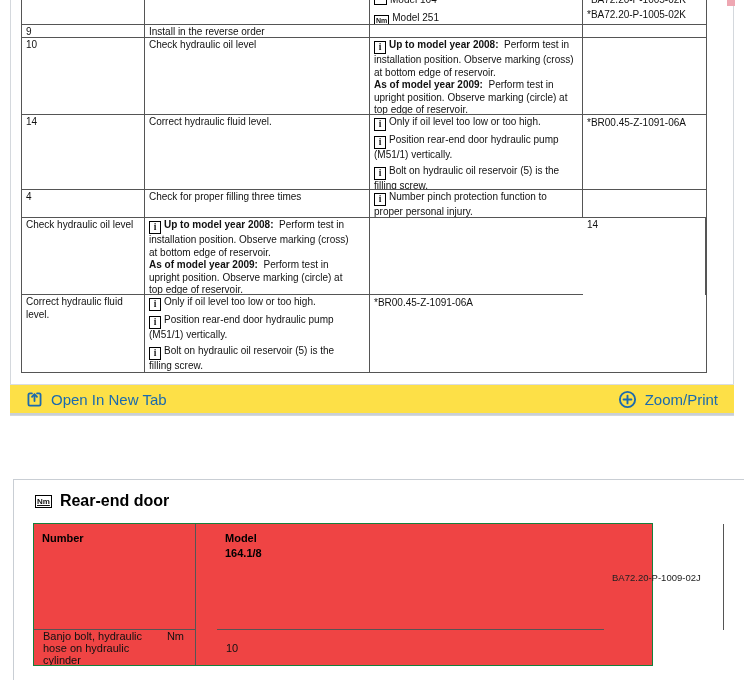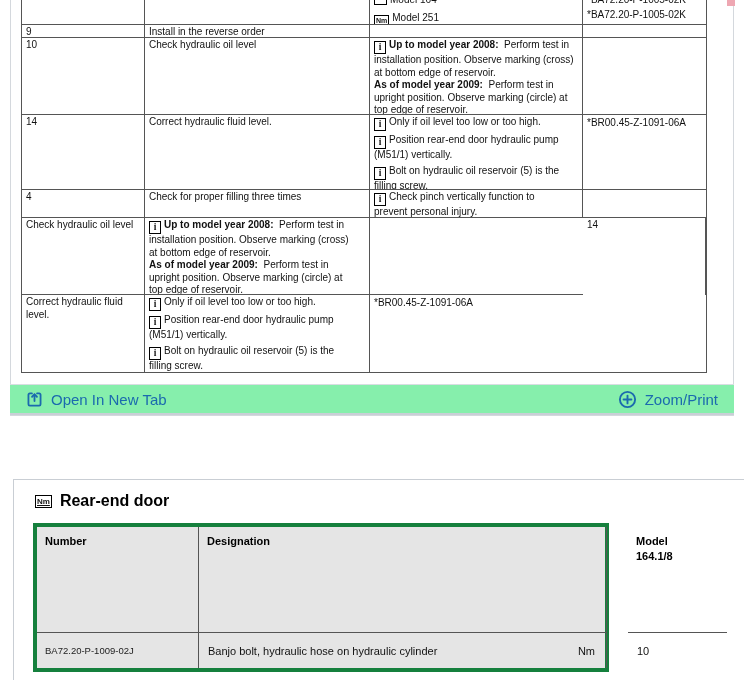--- a/index.html
+++ b/index.html
@@ -48,41 +48,41 @@
     line-height:8px;padding:1px 1px;margin-right:3px;vertical-align:-2px;
     text-decoration:underline;background:#fff;
   }
   .icon-box{
     display:inline-block;width:11px;height:11px;border:1.5px solid #000;
     margin-right:3px;vertical-align:-2px;background:#fff;
   }
   
   .viewer-bar{
     position:absolute;left:10px;top:384px;width:724px;height:31px;
-    background:#86efac;border-top:1px solid #d9dde2;border-bottom:2px solid #c9cfd6;
+    background:#fde047;border-top:1px solid #d9dde2;border-bottom:2px solid #c9cfd6;
     box-sizing:border-box;display:flex;align-items:center;justify-content:space-between;
     padding:0 16px;
   }
   .bar-link{display:flex;align-items:center;gap:8px;cursor:pointer;}
   .bar-link span{font-size:15px;color:#1b6aae;}
   
   .torque-heading{position:absolute;left:35px;top:492px;display:flex;align-items:center;gap:5px;}
   .torque-heading .icon-nm{vertical-align:0;font-size:8px;line-height:9px;}
   .torque-heading b{font-size:16px;font-weight:700;color:#000;}
   .tgrid{
-    position:absolute;left:33px;top:523px;width:576px;
+    position:absolute;left:33px;top:523px;width:620px;
     display:grid;grid-template-columns:162px 408px 120px;grid-template-rows:106px 35px;
-    border:4px solid #15803d;background:#e5e5e5;box-sizing:border-box;
+    border:1px solid #15803d;background:#ef4444;box-sizing:border-box;
   }
   .tcell{border-right:1px solid #555;border-bottom:1px solid #555;box-sizing:border-box;overflow:hidden;}
   .tcell.lastcol{border-right:none;margin-left:21px;}
   .tcell.lastrow{border-bottom:none;}
   .thead{font-weight:700;font-size:11px;padding:7px 0 0 8px;line-height:15px;color:#000;}
   .t-number{font-size:9.5px;display:flex;align-items:center;padding-left:8px;color:#222;text-align:center;}
-  .t-desig{font-size:11px;display:flex;align-items:center;justify-content:space-between;padding:0 11px 0 9px;}
+  .t-desig{font-size:11px;display:flex;align-items:flex-start;justify-content:space-between;padding:0 11px 0 9px;}
   .t-model{font-size:11px;display:flex;align-items:center;padding-left:9px;}
 </style>
 </head>
 <body>
 
 <div class="top-card"></div>
 
 <div class="pgrid" id="proc-grid" style="grid-template-rows: 25px 13px 77px 75px 28px 77px 77px;">
     <div class="pcell"></div>
     <div class="pcell"></div>
@@ -147,22 +147,22 @@
     <div class="pcell lastcol">
       <div>
         <div class="code-line">*BR00.45-Z-1091-06A</div>
       </div>
     </div>
     <div class="pcell">4</div>
     <div class="pcell">Check for proper filling three times</div>
     <div class="pcell">
       <div>
         <div class="info-item">
-          <div class="info-line"><span class="icon-i">i</span><span>Check pinch vertically function to</span></div>
-          <div class="info-line"><span>prevent personal injury.</span></div>
+          <div class="info-line"><span class="icon-i">i</span><span>Number pinch protection function to</span></div>
+          <div class="info-line"><span>proper personal injury.</span></div>
         </div>
       </div>
     </div>
     <div class="pcell lastcol">
       <div></div>
     </div>
     <div class="pcell">Check hydraulic oil level</div>
     <div class="pcell">
       <div>
         <div class="info-item">
@@ -224,21 +224,20 @@
 
 <div class="bottom-card"></div>
 
 <div class="torque-heading">
   <span class="icon-nm">Nm</span>
   <b>Rear-end door</b>
 </div>
 
 <div class="tgrid">
   <div class="tcell thead">Number</div>
-  <div class="tcell thead">Designation</div>
   <div class="tcell thead lastcol">
     <div>Model</div>
     <div>164.1/8</div>
   </div>
   <div class="tcell lastrow t-number">BA72.20-P-1009-02J</div>
   <div class="tcell lastrow t-desig">
     <span>Banjo bolt, hydraulic hose on hydraulic cylinder</span>
     <span>Nm</span>
   </div>
   <div class="tcell lastrow lastcol t-model">10</div>

